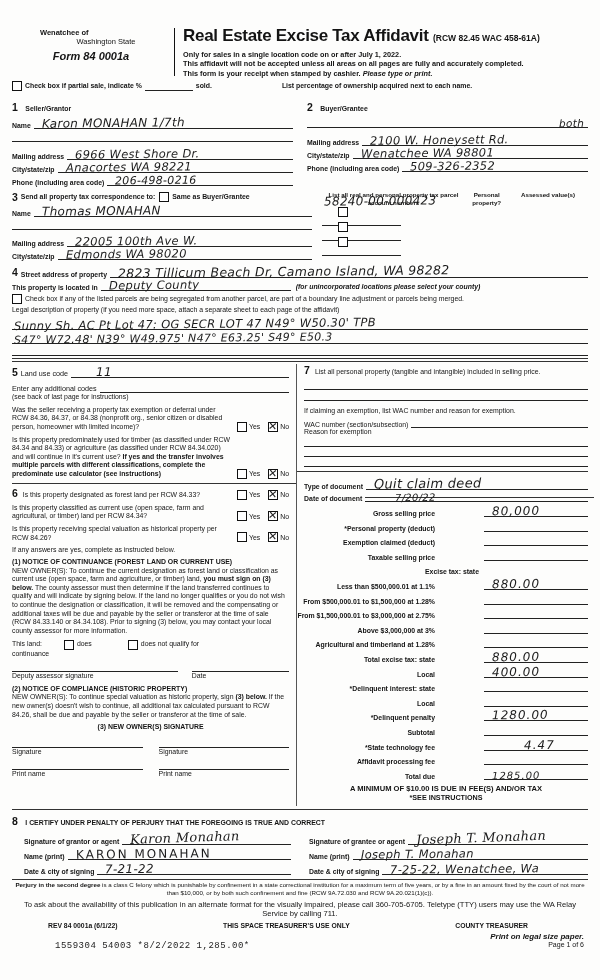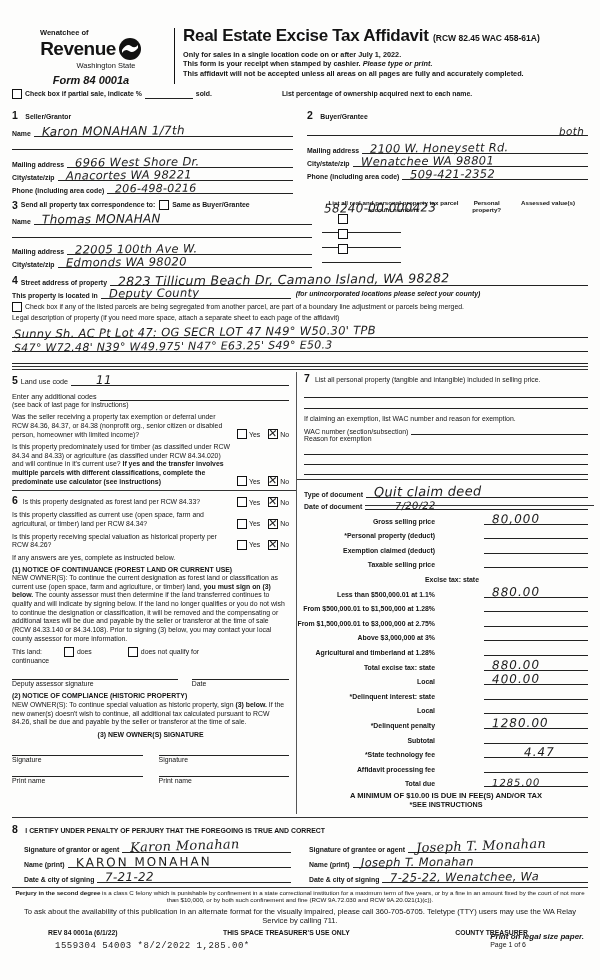--- a/index.html
+++ b/index.html
@@ -63,56 +63,47 @@
   .amt{font-size:12px;letter-spacing:1px;}
   
   .sigcols{display:flex;gap:18px;margin-top:1px;}
   .sigcols > div{flex:1;min-width:0;}
   .s8row{display:flex;align-items:flex-end;height:15px;}
   
   .center{text-align:center;}
   .footrow{display:flex;align-items:flex-start;margin-top:4px;font-size:6.8px;font-weight:bold;}
   .stamp{position:absolute;left:55px;top:941px;font-family:"Liberation Mono",monospace;font-size:9px;
          letter-spacing:0.5px;color:#222;}
-  .printnote{position:absolute;right:16px;top:932px;}
+  .printnote{position:absolute;right:16px;top:932px;text-align:right;}
   .strikeline{position:absolute;left:0;right:-6px;top:60%;border-top:1px solid #333;}
 </style>
 </head>
 <body>
 
 <div class="page">
 
   <div class="hdr">
     <div class="hdr-left">
       <div class="dept1">Wenatchee of</div>
-      <div class="revline">
-        <span class="revword">Revenue</span>
-        <span class="logo">
-          <svg viewBox="0 0 24 24" width="24" height="24">
-              <circle cx="12" cy="12" r="11" fill="#111"></circle>
-            <path d="M4 13 Q9 6 13 9 Q17 12 20 8 L20 11 Q15 17 11 14 Q7 11 4 16 Z" fill="#fff"></path>
-            </svg>
-        </span>
-      </div>
       <div class="dept3">Washington State</div>
       <div class="formno">Form 84 0001a</div>
     </div>
     <div class="hdr-div"></div>
     <div class="hdr-right">
       <div>
         <span class="title">Real Estate Excise Tax Affidavit</span>
         <span class="titleref">(RCW 82.45 WAC 458-61A)</span>
       </div>
       <div class="notes">
         <div>Only for sales in a single location code on or after July 1, 2022.</div>
+        <div>This affidavit will not be accepted unless all areas on all pages are fully and accurately completed.</div>
         <div>
           <span>This form is your receipt when stamped by cashier.</span>
           <span class="it">Please type or print.</span>
         </div>
-        <div>This affidavit will not be accepted unless all areas on all pages are fully and accurately completed.</div>
       </div>
     </div>
   </div>
 
   <div class="row" style="margin-top:3px;align-items:center;">
     <span class="cb"></span>
     <span class="small b" style="margin-left:3px;">Check box if partial sale, indicate %</span>
     <span style="width:48px;border-bottom:0.9px solid #222;height:8px;margin:0 3px;"></span>
     <span class="small b">sold.</span>
     <span class="small b" style="margin-left:70px;">List percentage of ownership acquired next to each name.</span>
@@ -167,21 +158,21 @@
       </div>
       <div class="row" style="height:13px;">
         <span class="lbl">City/state/zip</span>
         <span class="fill">
           <span class="hw" style="font-size:11.5px;">Wenatchee WA 98801</span>
           </span>
       </div>
       <div class="row" style="height:13px;">
         <span class="lbl">Phone (including area code)</span>
         <span class="fill">
-          <span class="hw" style="font-size:11.5px;">509-421-2352</span>
+          <span class="hw" style="font-size:11.5px;">509-326-2352</span>
           </span>
       </div>
     </div>
   </div>
 
   <div class="sec3">
     <div class="sec3-left">
       <div class="row" style="align-items:center;">
         <span class="num">3</span>
         <span class="small b">Send all property tax correspondence to:</span>

